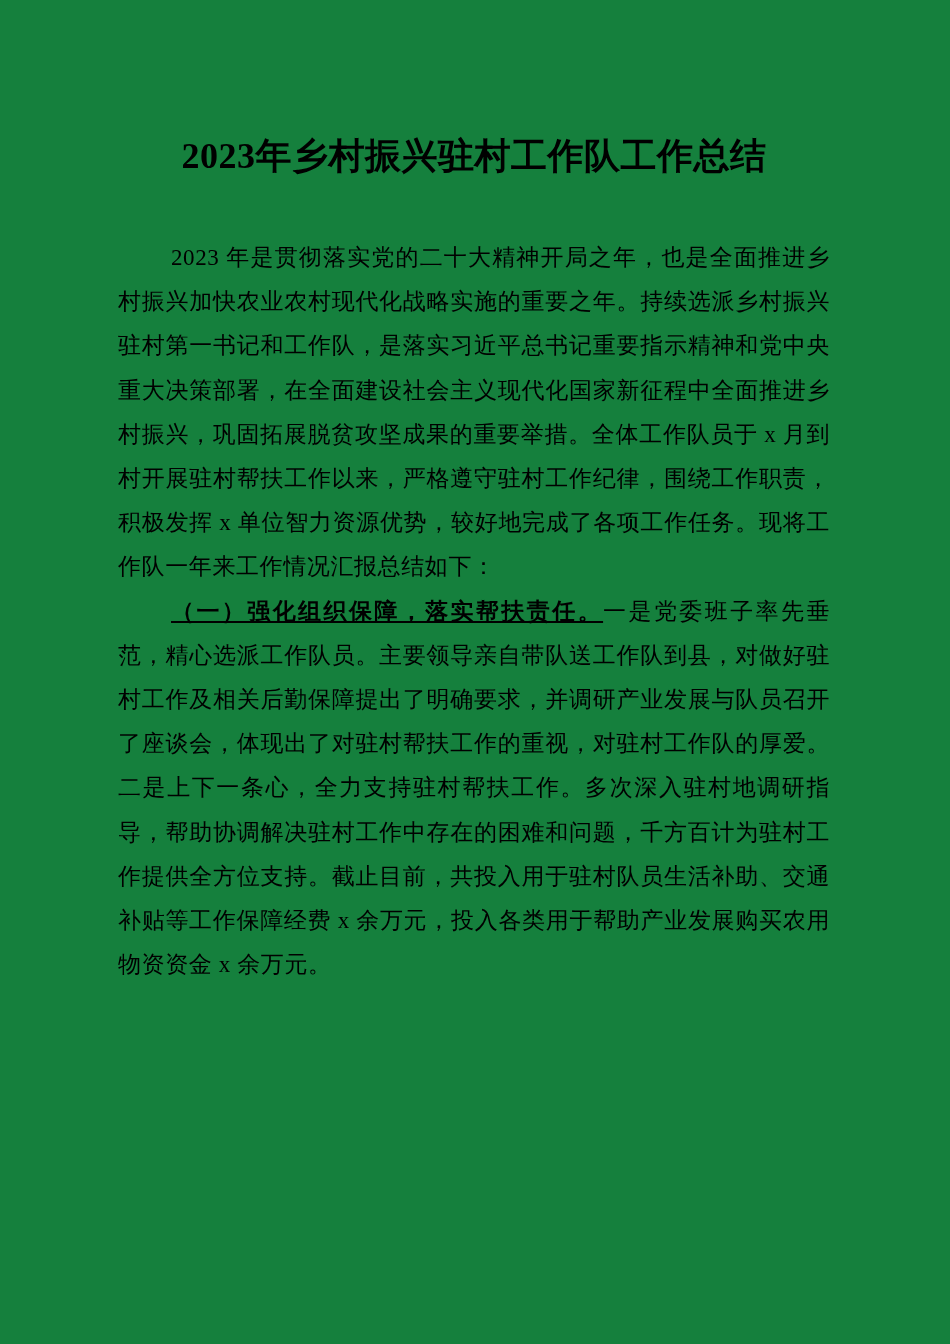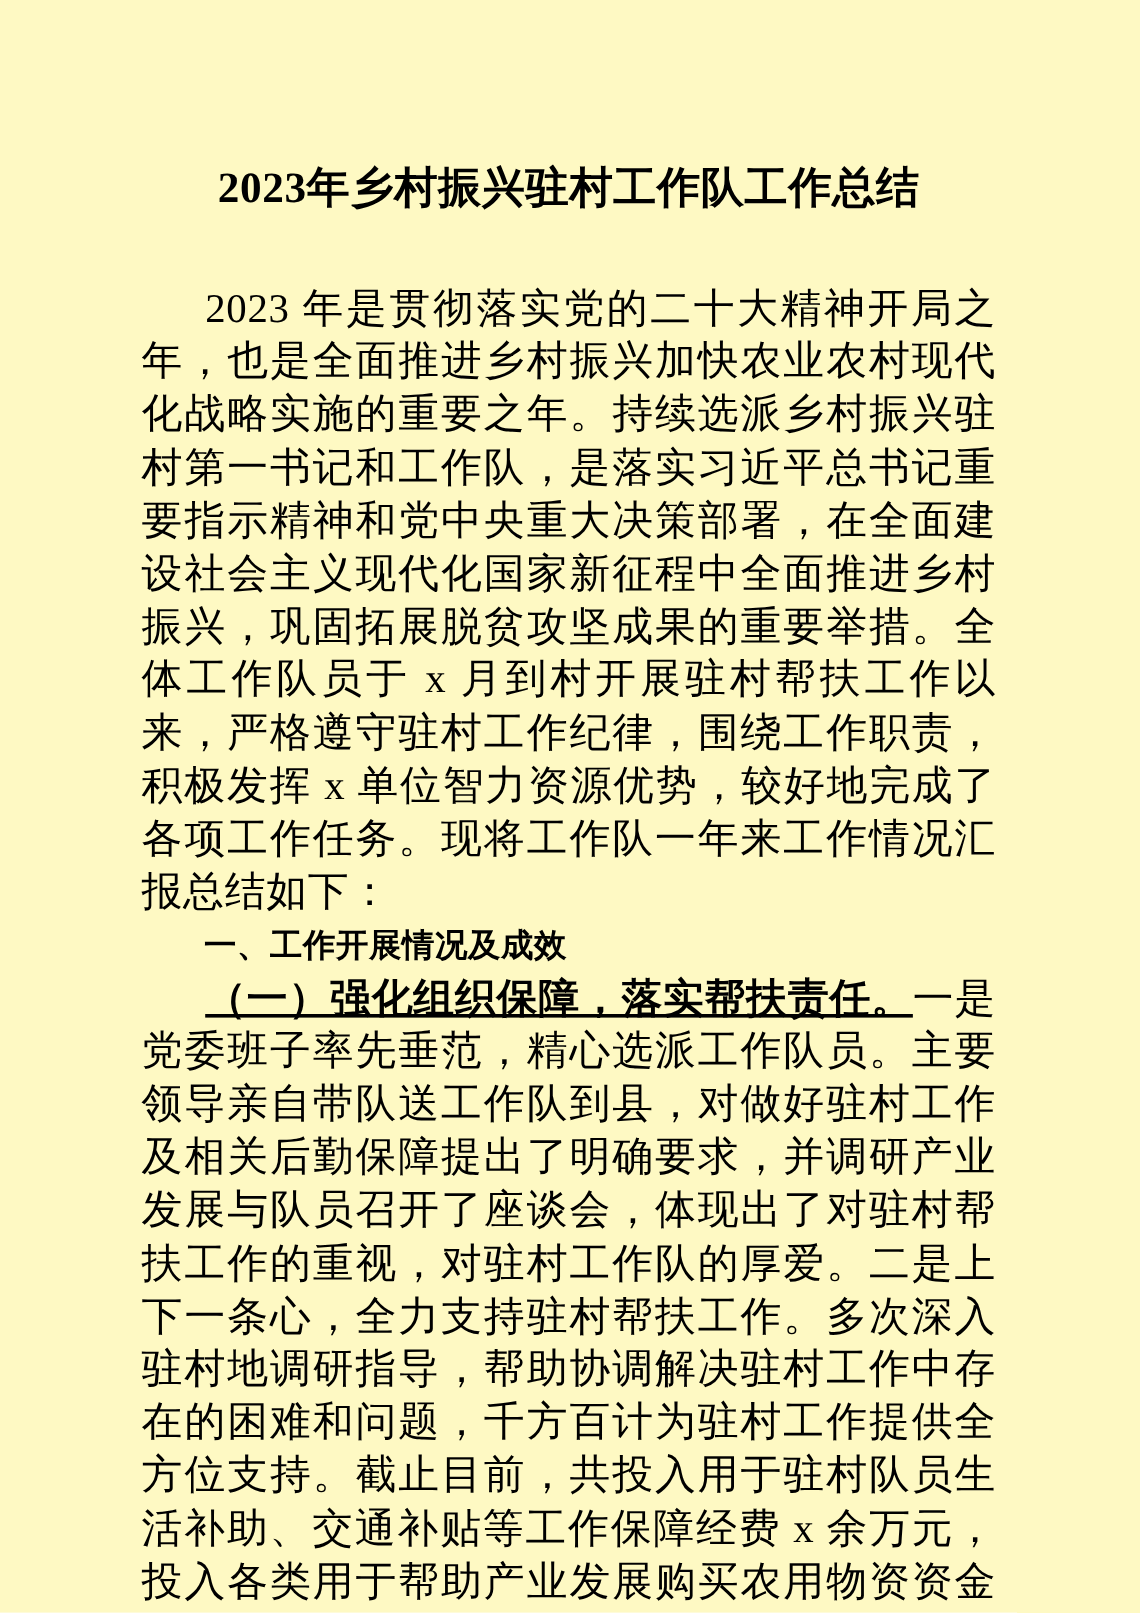--- a/index.html
+++ b/index.html
@@ -5,39 +5,39 @@
   html, body {
     margin: 0;
     padding: 0;
     background: #ffffff;
   }
   .page {
     position: relative;
     width: 950px;
     height: 1344px;
     margin: 0 auto;
-    background: #fef9c3;
+    background: #15803d;
     box-sizing: border-box;
     padding: 128px 120px 0 118px;
     overflow: hidden;
   }
   .doc-title {
     font-family: "Liberation Serif", serif;
     font-weight: bold;
     font-size: 36px;
     line-height: 57px;
     color: #000000;
     text-align: center;
     margin: 0 0 51px 0;
     letter-spacing: 0.5px;
     white-space: nowrap;
   }
   .para {
     font-family: "Liberation Serif", serif;
-    font-size: 34px;
+    font-size: 23px;
     line-height: 44.2px;
     color: #000000;
     text-align: justify;
     text-justify: inter-character;
     letter-spacing: 0.6px;
     margin: 0;
     text-indent: 53px;
   }
   .section-heading {
     font-family: "Liberation Sans", sans-serif;
@@ -58,17 +58,16 @@
 </style>
 </head>
 <body>
 
 <div class="page">
 
   <h1 class="doc-title">2023年乡村振兴驻村工作队工作总结</h1>
 
   <p class="para">2023 年是贯彻落实党的二十大精神开局之年，也是全面推进乡村振兴加快农业农村现代化战略实施的重要之年。持续选派乡村振兴驻村第一书记和工作队，是落实习近平总书记重要指示精神和党中央重大决策部署，在全面建设社会主义现代化国家新征程中全面推进乡村振兴，巩固拓展脱贫攻坚成果的重要举措。全体工作队员于 x 月到村开展驻村帮扶工作以来，严格遵守驻村工作纪律，围绕工作职责，积极发挥 x 单位智力资源优势，较好地完成了各项工作任务。现将工作队一年来工作情况汇报总结如下：</p>
 
-  <h2 class="section-heading">一、工作开展情况及成效</h2>
 
   <p class="para"><span class="subsection-lead">（一）强化组织保障，落实帮扶责任。</span><span>一是党委班子率先垂范，精心选派工作队员。主要领导亲自带队送工作队到县，对做好驻村工作及相关后勤保障提出了明确要求，并调研产业发展与队员召开了座谈会，体现出了对驻村帮扶工作的重视，对驻村工作队的厚爱。二是上下一条心，全力支持驻村帮扶工作。多次深入驻村地调研指导，帮助协调解决驻村工作中存在的困难和问题，千方百计为驻村工作提供全方位支持。截止目前，共投入用于驻村队员生活补助、交通补贴等工作保障经费 x 余万元，投入各类用于帮助产业发展购买农用物资资金 x 余万元。</span></p>
 
 </div>
 
 </body></html>

